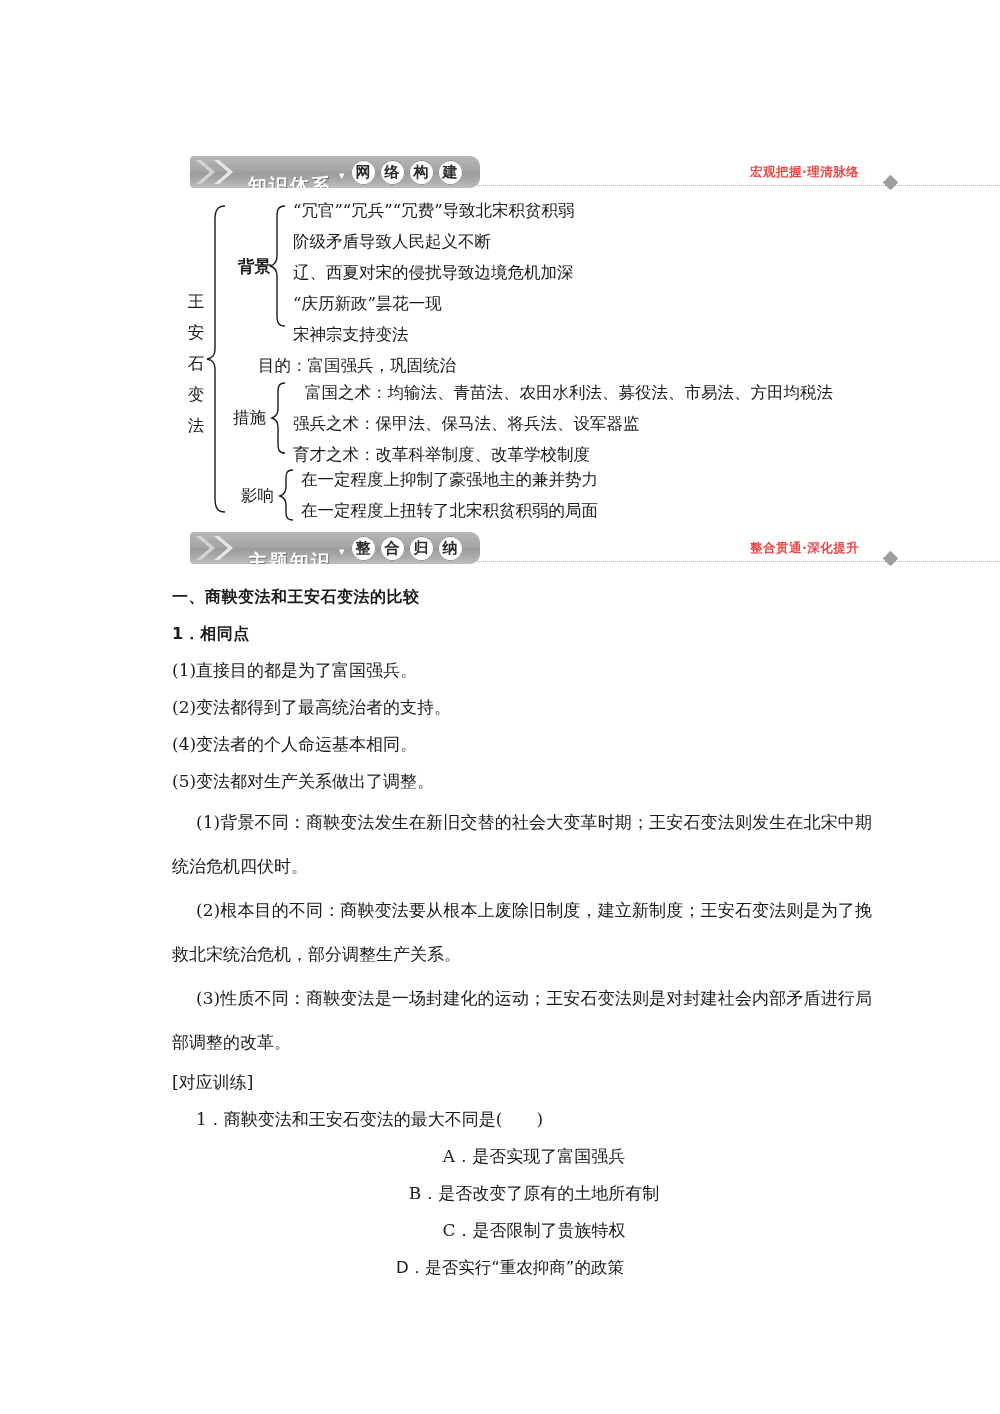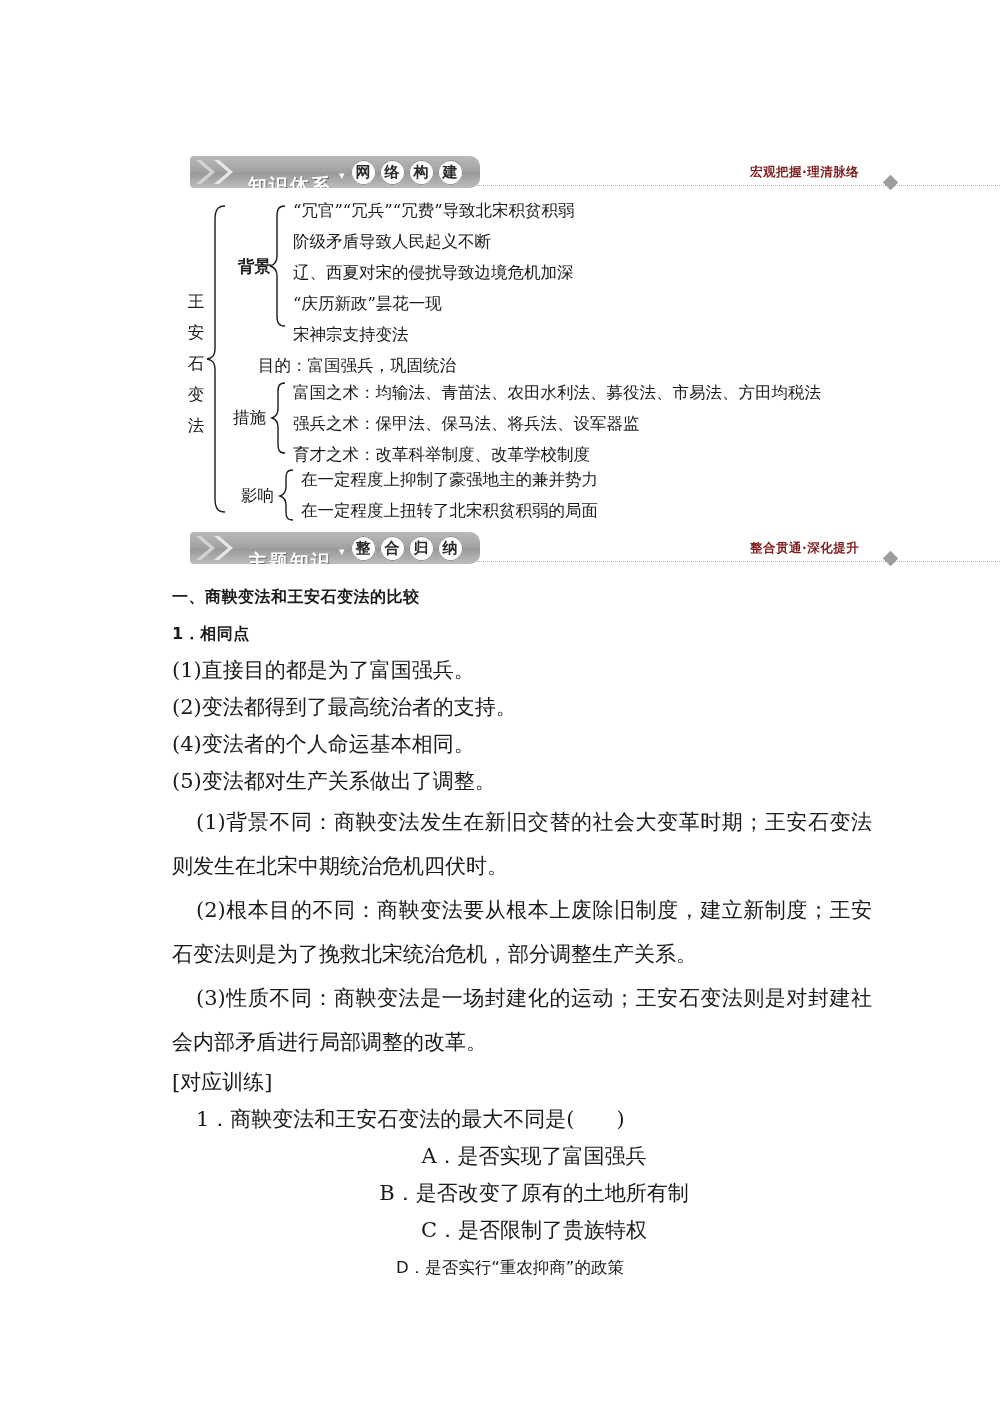--- a/index.html
+++ b/index.html
@@ -100,21 +100,21 @@
     top: 29px;
     height: 0;
     border-top: 1px dotted #b3b3b3;
   }
   .banner .sub {
     position: absolute;
     top: 8px;
     font-family: "DejaVu Sans", "Liberation Sans", sans-serif;
     font-size: 12.5px;
     font-weight: 700;
-    color: #7f1d1d;
+    color: #ef4444;
     letter-spacing: .5px;
     white-space: nowrap;
   }
   .banner .diamond {
     position: absolute;
     width: 11px;
     height: 11px;
     background: #9e9e9e;
     transform: rotate(45deg);
   }
@@ -155,21 +155,21 @@
 
   
   .body-text {
     position: absolute;
     left: 172px;
     top: 578px;
     width: 700px;
   }
   .body-text p {
     margin: 0;
-    font-size: 21px;
+    font-size: 17px;
     line-height: 37px;
     color: #1a1a1a;
     white-space: nowrap;
   }
   .body-text p.heading {
     font-family: "DejaVu Sans", "Liberation Sans", sans-serif;
     font-weight: 700;
     font-size: 16px;
     letter-spacing: .5px;
   }
@@ -239,21 +239,21 @@
     <div class="node-label" style="left:53px; top:61px;font-weight:bold;">背景</div>
     <div class="leaf" style="left:108px; top:5px;">“冗官”“冗兵”“冗费”导致北宋积贫积弱</div>
     <div class="leaf" style="left:108px; top:36px;">阶级矛盾导致人民起义不断</div>
     <div class="leaf" style="left:108px; top:67px;">辽、西夏对宋的侵扰导致边境危机加深</div>
     <div class="leaf" style="left:108px; top:98px;">“庆历新政”昙花一现</div>
     <div class="leaf" style="left:108px; top:129px;">宋神宗支持变法</div>
 
     <div class="leaf" style="left:73px; top:160px;">目的：富国强兵，巩固统治</div>
 
     <div class="node-label" style="left:48px; top:212px;">措施</div>
-    <div class="leaf" style="left:108px; top:187px;text-align:right;">富国之术：均输法、青苗法、农田水利法、募役法、市易法、方田均税法</div>
+    <div class="leaf" style="left:120px; top:187px;text-align:right;">富国之术：均输法、青苗法、农田水利法、募役法、市易法、方田均税法</div>
     <div class="leaf" style="left:108px; top:218px;">强兵之术：保甲法、保马法、将兵法、设军器监</div>
     <div class="leaf" style="left:108px; top:249px;">育才之术：改革科举制度、改革学校制度</div>
 
     <div class="node-label" style="left:56px; top:290px;">影响</div>
     <div class="leaf" style="left:116px; top:274px;">在一定程度上抑制了豪强地主的兼并势力</div>
     <div class="leaf" style="left:116px; top:305px;">在一定程度上扭转了北宋积贫积弱的局面</div>
   </div>
 
   <div class="banner" style="top:532px;">
     <div class="rule" style="left:60px; width:830px;"></div>

